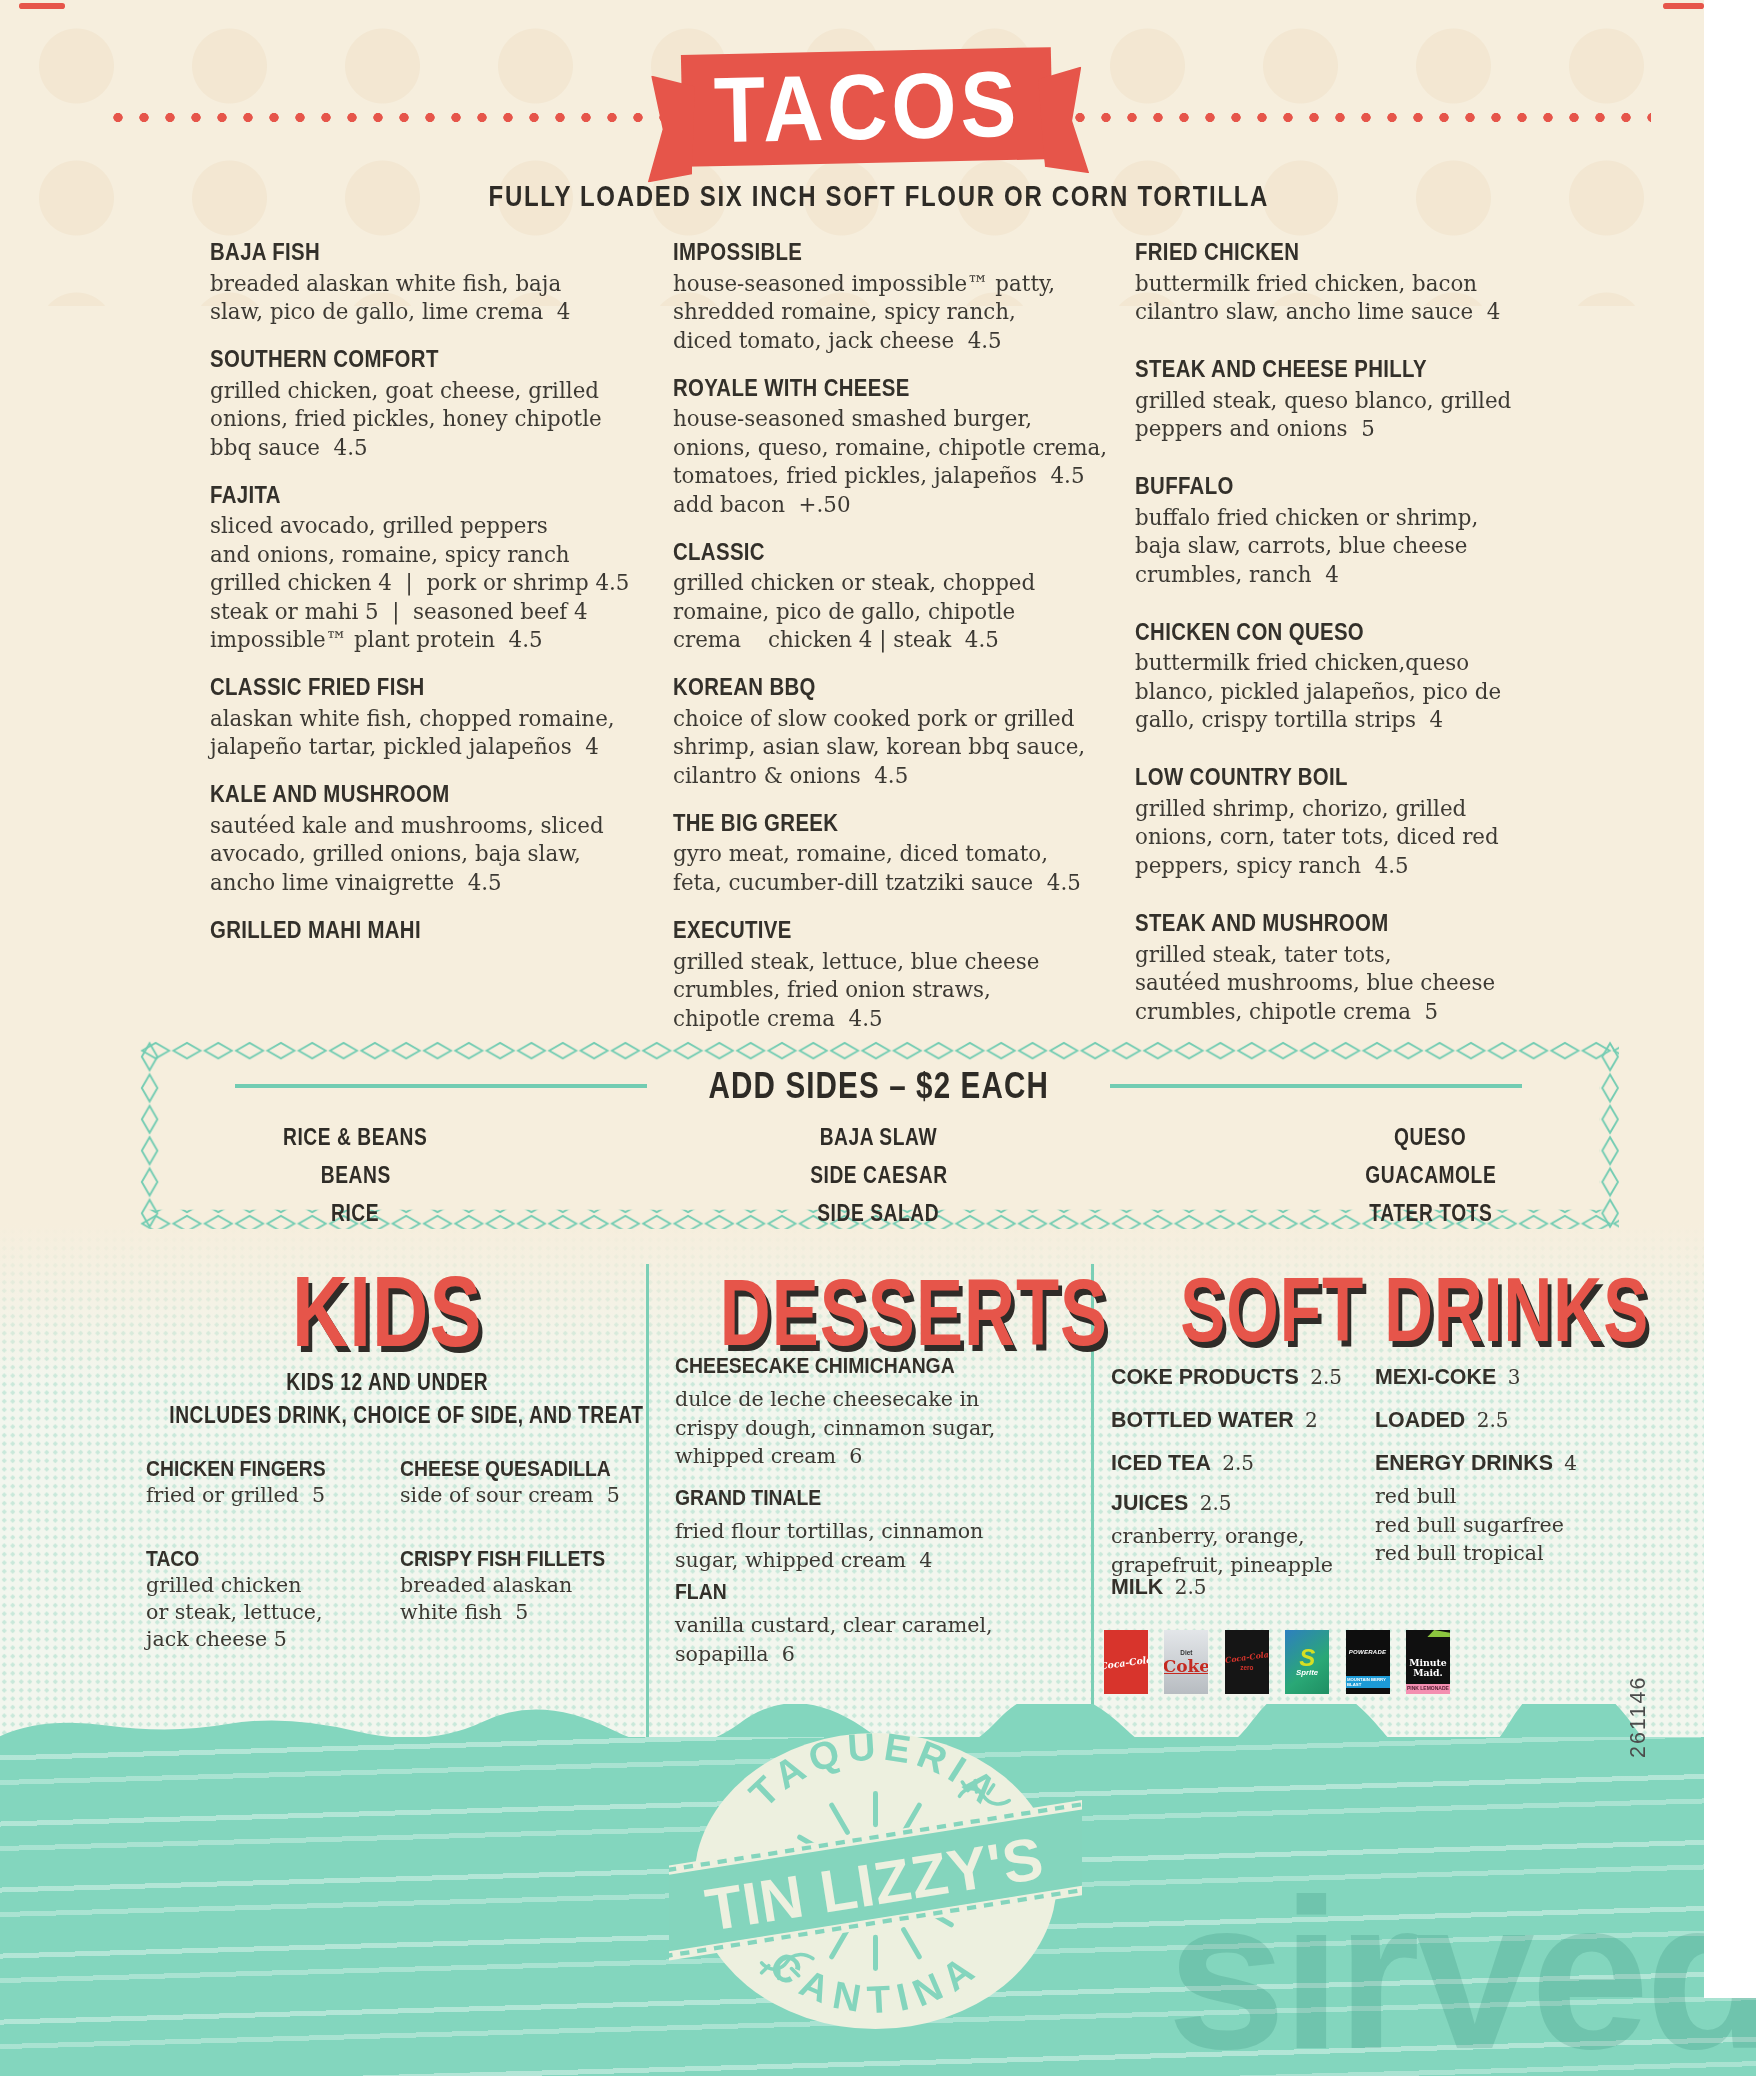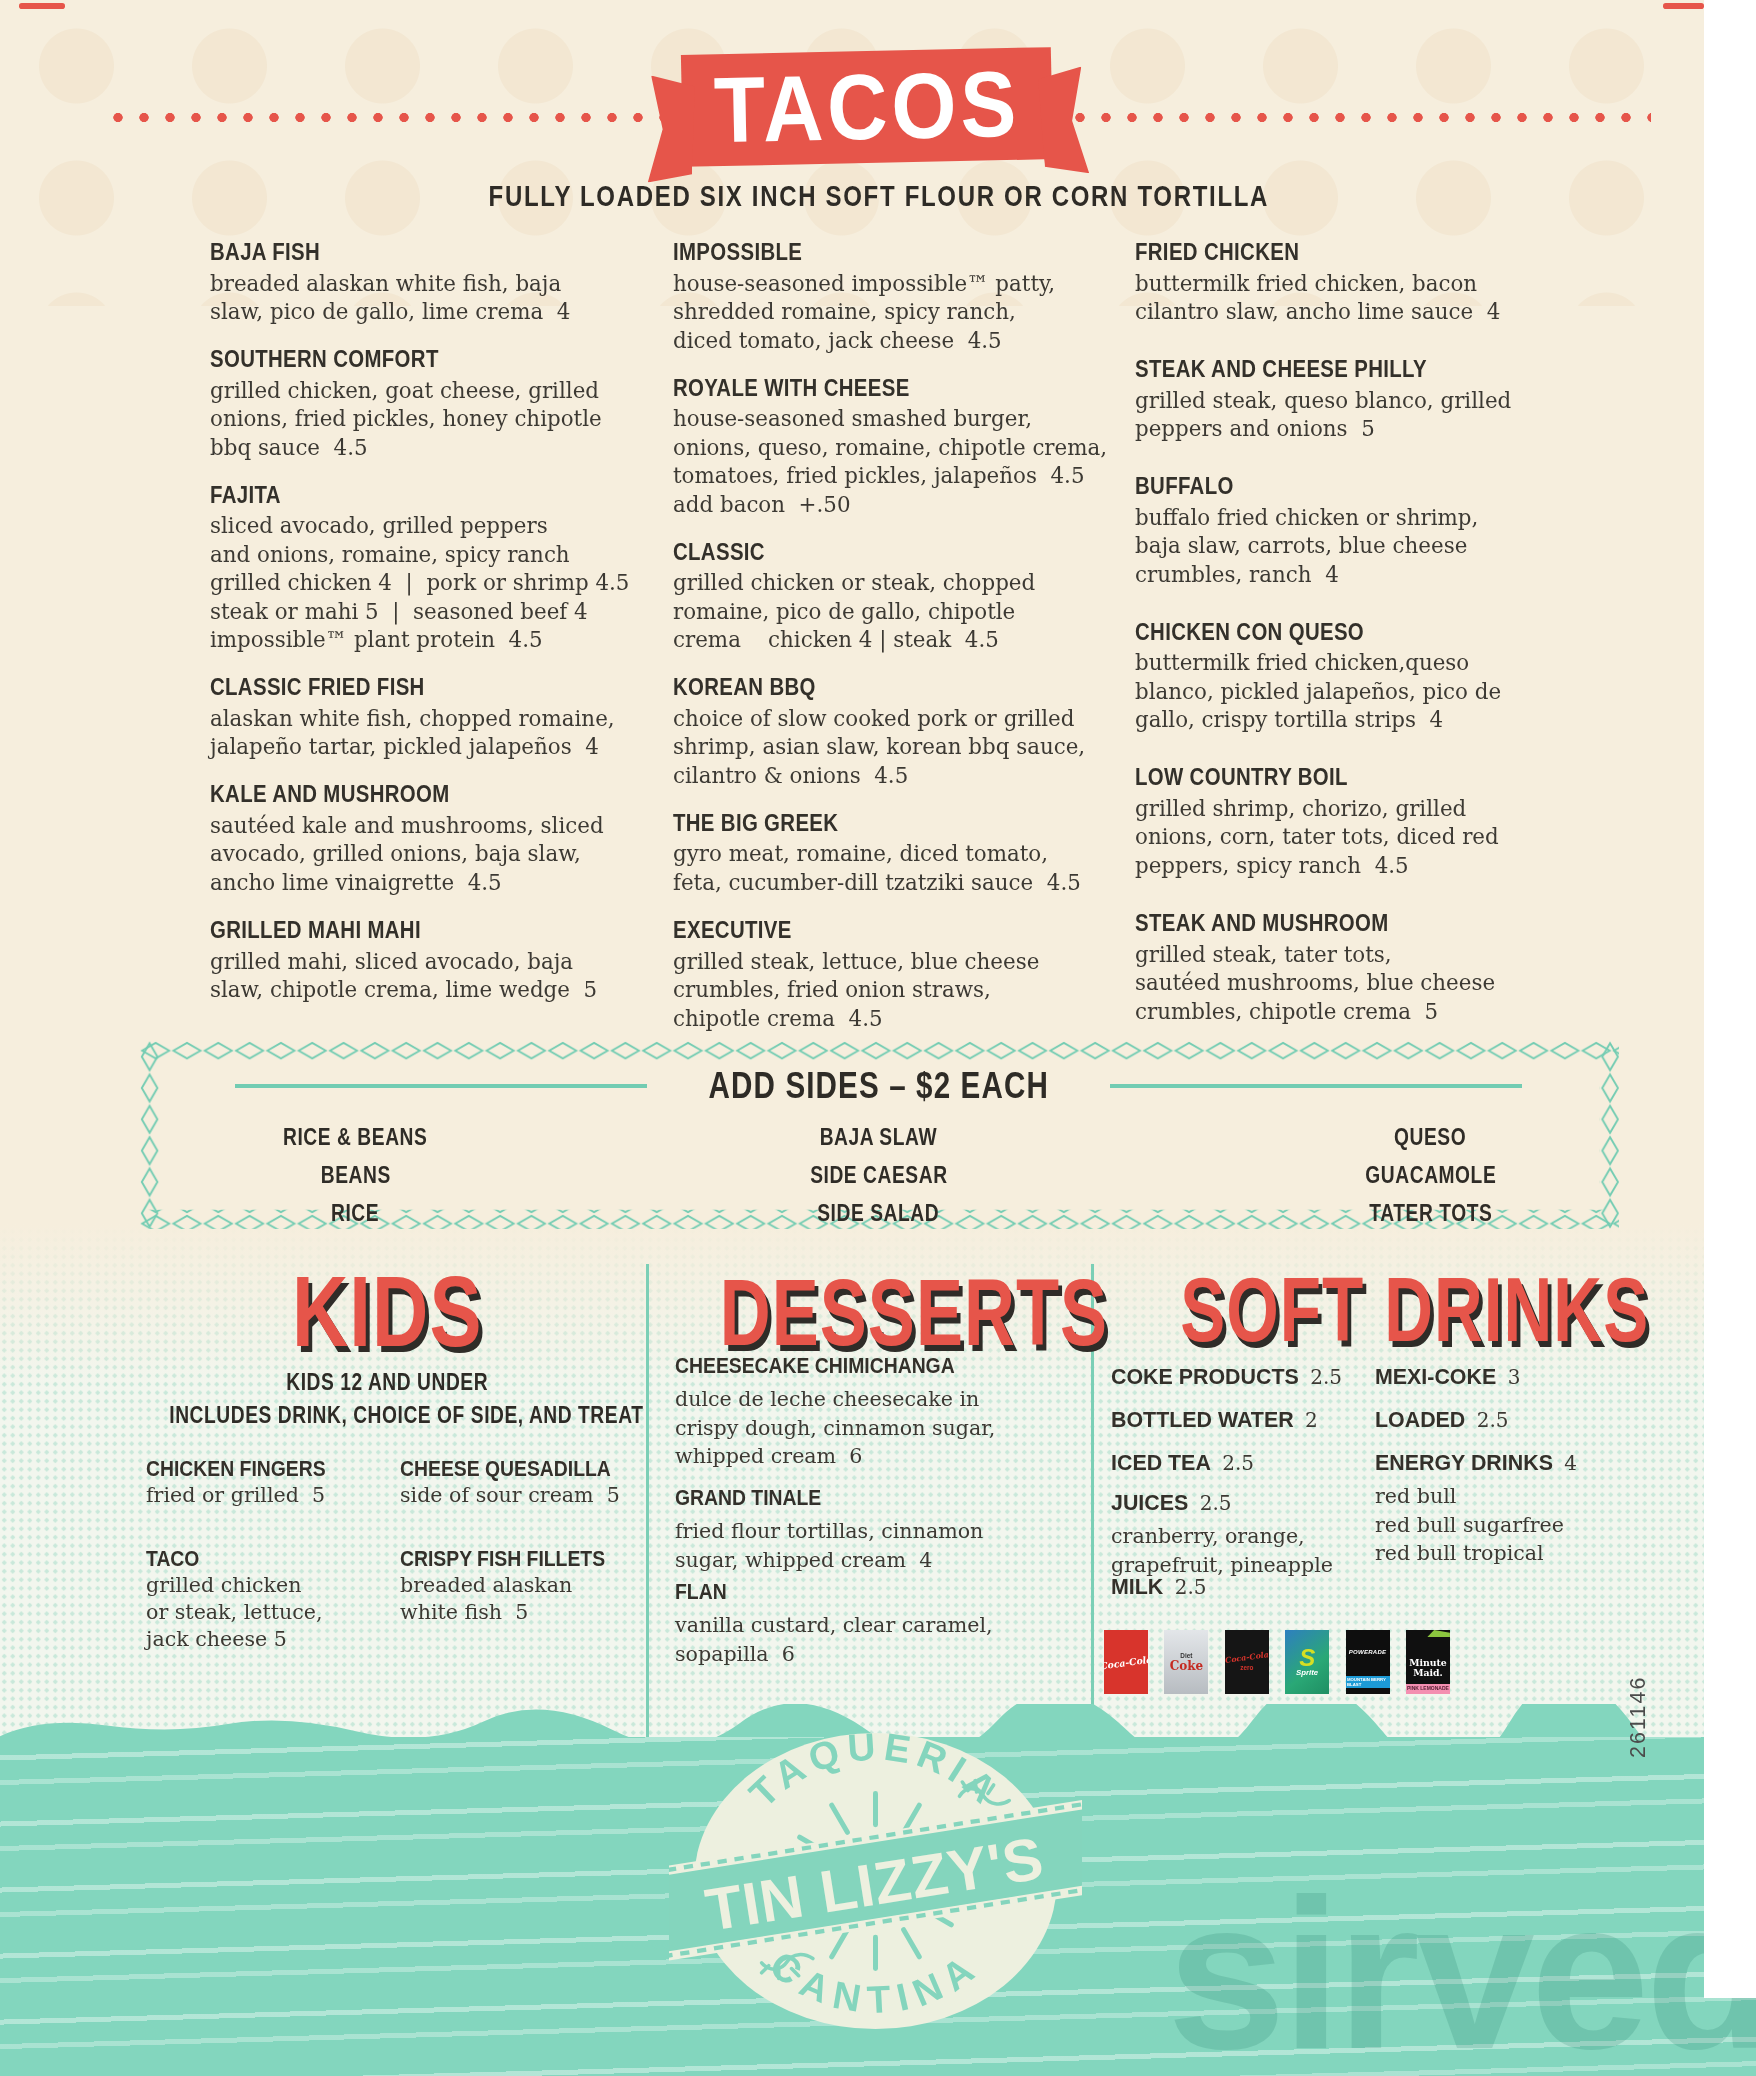--- a/index.html
+++ b/index.html
@@ -68,21 +68,21 @@
 
   
   .logos{left:1104px;top:1630px;display:flex;gap:16.4px;align-items:flex-end;}
   .chip{width:44px;height:64px;position:relative;overflow:hidden;display:flex;flex-direction:column;
     align-items:center;justify-content:center;flex:none;}
   .chip-coke{background:#d8342c;}
   .chip-coke .script{color:#fff;font-family:"DejaVu Serif",serif;font-style:italic;font-weight:700;
     font-size:9.3px;transform:rotate(-8deg);white-space:nowrap;}
   .chip-diet{background:linear-gradient(#e3e6e9,#b7bcc1);}
   .chip-diet .top{font-size:6.4px;font-weight:700;color:#333;}
-  .chip-diet .main{font-family:"DejaVu Serif",serif;font-weight:700;font-size:12px;color:#c52a21;}
+  .chip-diet .main{font-family:"DejaVu Serif",serif;font-weight:700;font-size:17px;color:#c52a21;text-decoration:underline;}
   .chip-zero{background:#151515;}
   .chip-zero .script{color:#d8342c;font-family:"DejaVu Serif",serif;font-style:italic;font-weight:700;
     font-size:7.8px;transform:rotate(-8deg);white-space:nowrap;}
   .chip-zero .sub{color:#d8342c;font-size:6.4px;font-weight:700;margin-top:2.8px;}
   .chip-sprite{background:linear-gradient(140deg,#2e7fc0 0%,#2aa876 60%,#1f8f63 100%);}
   .chip-sprite .s{color:#d7df23;font-size:24px;font-weight:700;font-style:italic;line-height:21.4px;}
   .chip-sprite .sub{color:#fff;font-size:7.8px;font-weight:700;font-style:italic;}
   .chip-pwr{background:#0e0e0e;justify-content:flex-start;padding-top:18.5px;box-sizing:border-box;}
   .chip-pwr .main{color:#fff;font-size:6px;font-weight:700;font-style:italic;letter-spacing:0.3px;}
   .chip-pwr .sub{position:absolute;left:0;right:0;bottom:5.7px;background:#1c9ad6;color:#fff;
@@ -145,22 +145,20 @@
 jalapeño tartar, pickled jalapeños&nbsp;&nbsp;4</div>
     </div>
     <div class="t-item">
       <div class="iname">KALE AND MUSHROOM</div>
       <div class="idesc">sautéed kale and mushrooms, sliced
 avocado, grilled onions, baja slaw,
 ancho lime vinaigrette&nbsp;&nbsp;4.5</div>
     </div>
     <div class="t-item">
       <div class="iname">GRILLED MAHI MAHI</div>
-      <div class="idesc">grilled mahi, sliced avocado, baja
-slaw, chipotle crema, lime wedge&nbsp;&nbsp;5</div>
     </div>
   </div>
 
   <div class="abs t-col" style="left:673px;width:456px;">
     <div class="t-item">
       <div class="iname">IMPOSSIBLE</div>
       <div class="idesc">house-seasoned impossible™ patty,
 shredded romaine, spicy ranch,
 diced tomato, jack cheese&nbsp;&nbsp;4.5</div>
     </div>

